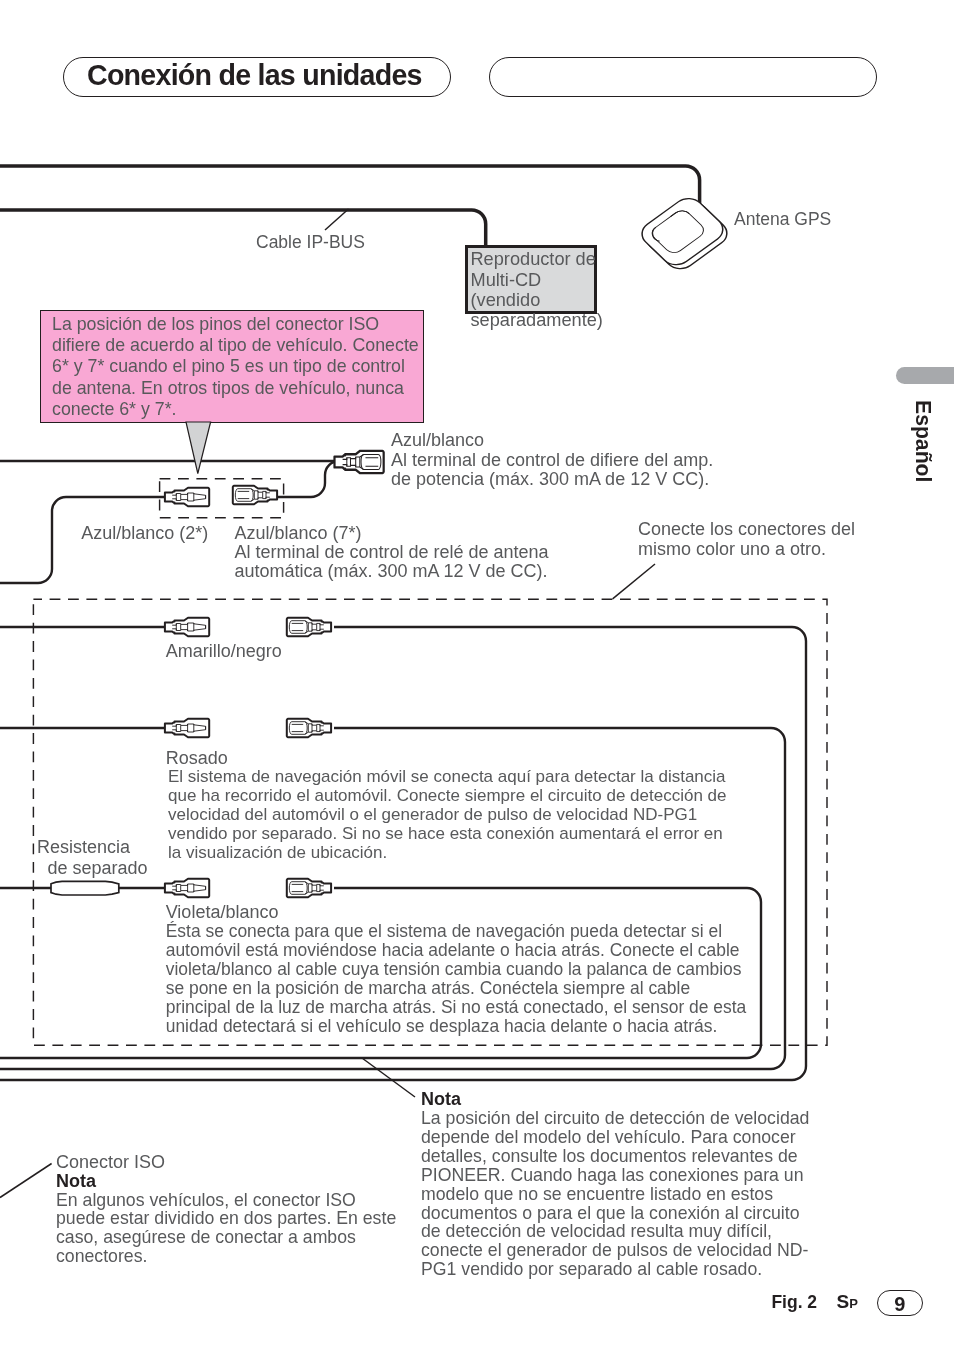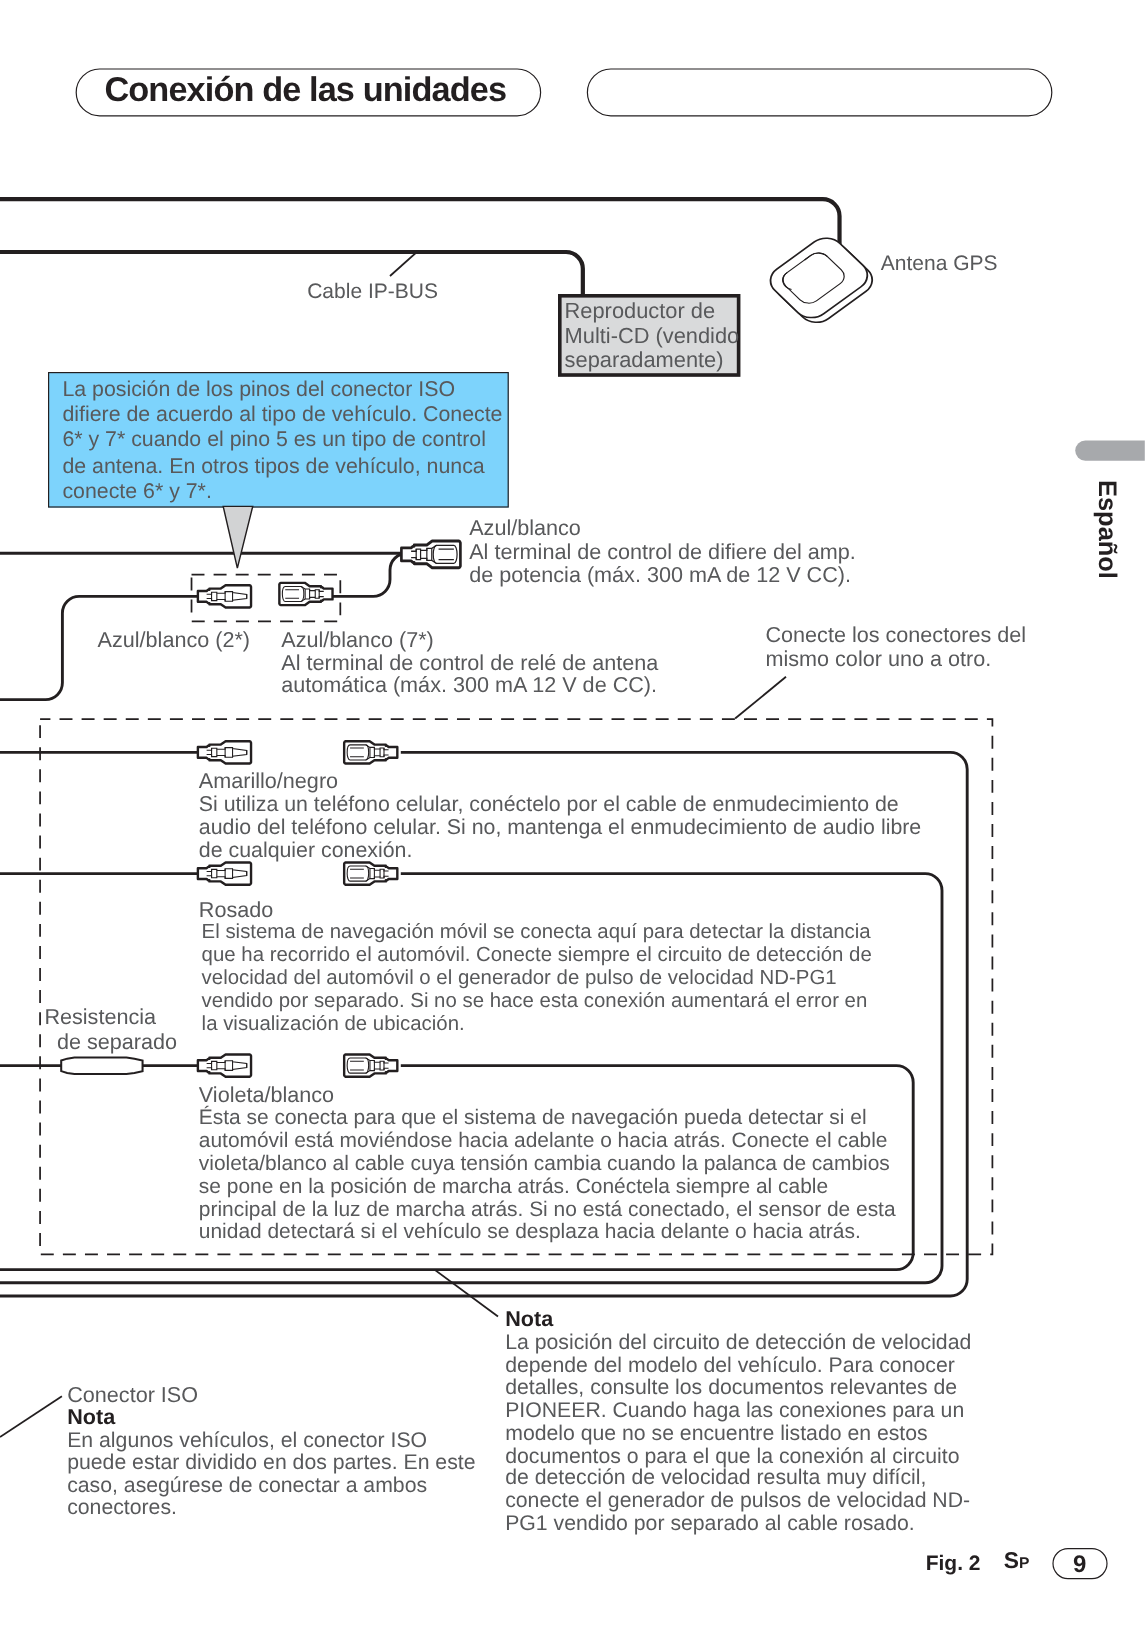--- a/index.html
+++ b/index.html
@@ -12,23 +12,23 @@
   .pill-title span{position:absolute;left:23px;top:50%;transform:translateY(-54%);
        font-size:28.6px;font-weight:bold;letter-spacing:-0.75px;white-space:nowrap;color:#231f20;}
   .pill-blank{left:489px;top:57px;width:388px;height:40px;}
   .side-tab{position:absolute;left:895.7px;top:367px;width:59px;height:17.2px;
        background:#a7a9ac;border-radius:9px 0 0 9px;}
   .side-tab-svg{position:absolute;left:885px;top:400px;width:40px;height:100px;overflow:visible;}
   text.side-tab-label{font-family:"Liberation Sans",sans-serif;font-size:21.2px;font-weight:bold;fill:#231f20;}
   .gbox{position:absolute;box-sizing:border-box;background:#d9dadb;border:3px solid #231f20;}
   .gbox span{position:absolute;left:2.3px;top:1.5px;right:-12px;font-size:18.2px;line-height:20.3px;
        color:#58595b;white-space:pre-line;}
-  .gbox-multicd{left:465.2px;top:244.9px;width:152px;height:69.3px;}
+  .gbox-multicd{left:465.2px;top:244.9px;width:132px;height:69.3px;}
   .balloon{position:absolute;left:40px;top:310px;width:384px;height:113px;
-       box-sizing:border-box;background:#7dd3fc;border:1.2px solid #231f20;padding-left:19px;}
+       box-sizing:border-box;background:#f9a8d4;border:1.2px solid #231f20;padding-left:19px;}
   .balloon span{position:absolute;left:11px;top:3px;right:4px;font-size:17.8px;line-height:21.2px;
        color:#58595b;white-space:pre-line;}
   .balloon-tail{position:absolute;left:186px;top:422px;width:40px;height:60px;overflow:visible;}
   .lbl{position:absolute;font-size:18px;line-height:18.9px;color:#58595b;white-space:pre-line;}
   .lbl.nw{white-space:nowrap;}
   .bold{font-weight:bold;color:#231f20;}
   .lang-code{font-variant:small-caps;font-size:19px !important;}
   .page-num-pill{position:absolute;left:876.8px;top:1290.4px;width:45.8px;height:25.4px;
        border:1.3px solid #231f20;border-radius:13px;box-sizing:border-box;background:#fff;}
   .page-num-pill span{position:absolute;left:0;right:0;top:2px;text-align:center;
@@ -177,23 +177,20 @@
   <div class="lbl nw" style="left:234.4px;top:542.8px;">Al terminal de control de relé de antena</div>
   <div class="lbl nw" style="left:234.4px;top:561.8px;">automática (máx. 300 mA 12 V de CC).</div>
 
   <div class="lbl nw" style="left:637.9px;top:520px;">Conecte los conectores del</div>
   <div class="lbl nw" style="left:637.9px;top:540.4px;">mismo color uno a otro.</div>
 
   <div class="lbl nw" style="left:37px;top:838.3px;">Resistencia</div>
   <div class="lbl nw" style="left:47.5px;top:858.8px;">de separado</div>
 
   <div class="lbl nw" style="left:165.7px;top:642px;">Amarillo/negro</div>
-  <div class="lbl" style="left:165.7px;top:661px;width:640px;font-size:17.8px">Si utiliza un teléfono celular, conéctelo por el cable de enmudecimiento de
-audio del teléfono celular. Si no, mantenga el enmudecimiento de audio libre
-de cualquier conexión.</div>
 
   <div class="lbl nw" style="left:165.7px;top:749px;">Rosado</div>
   <div class="lbl" style="left:168px;top:768px;width:640px;font-size:17px">El sistema de navegación móvil se conecta aquí para detectar la distancia
 que ha recorrido el automóvil. Conecte siempre el circuito de detección de
 velocidad del automóvil o el generador de pulso de velocidad ND-PG1
 vendido por separado. Si no se hace esta conexión aumentará el error en
 la visualización de ubicación.</div>
 
   <div class="lbl nw" style="left:165.7px;top:903px;">Violeta/blanco</div>
   <div class="lbl" style="left:165.7px;top:922px;width:620px;font-size:17.45px">Ésta se conecta para que el sistema de navegación pueda detectar si el

